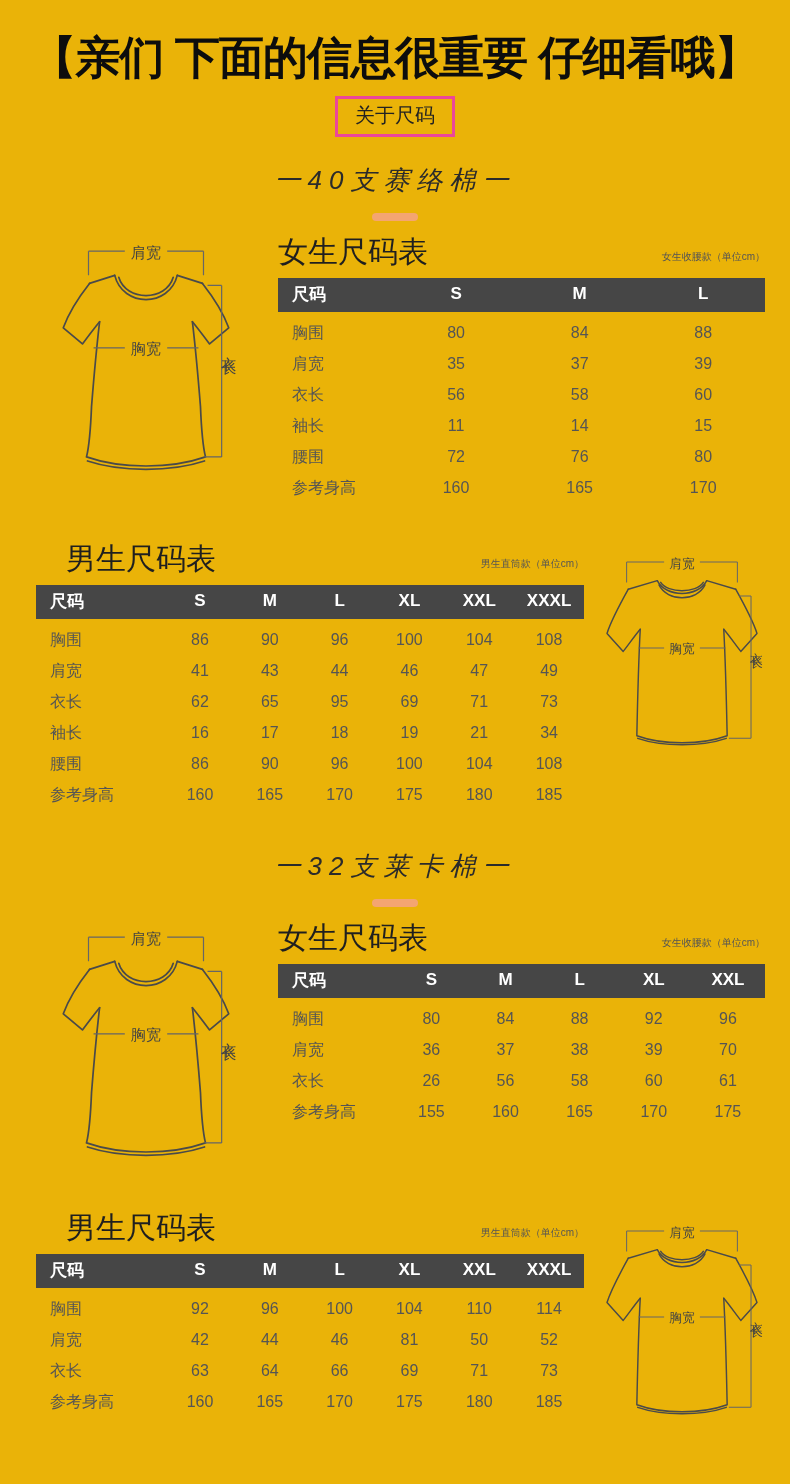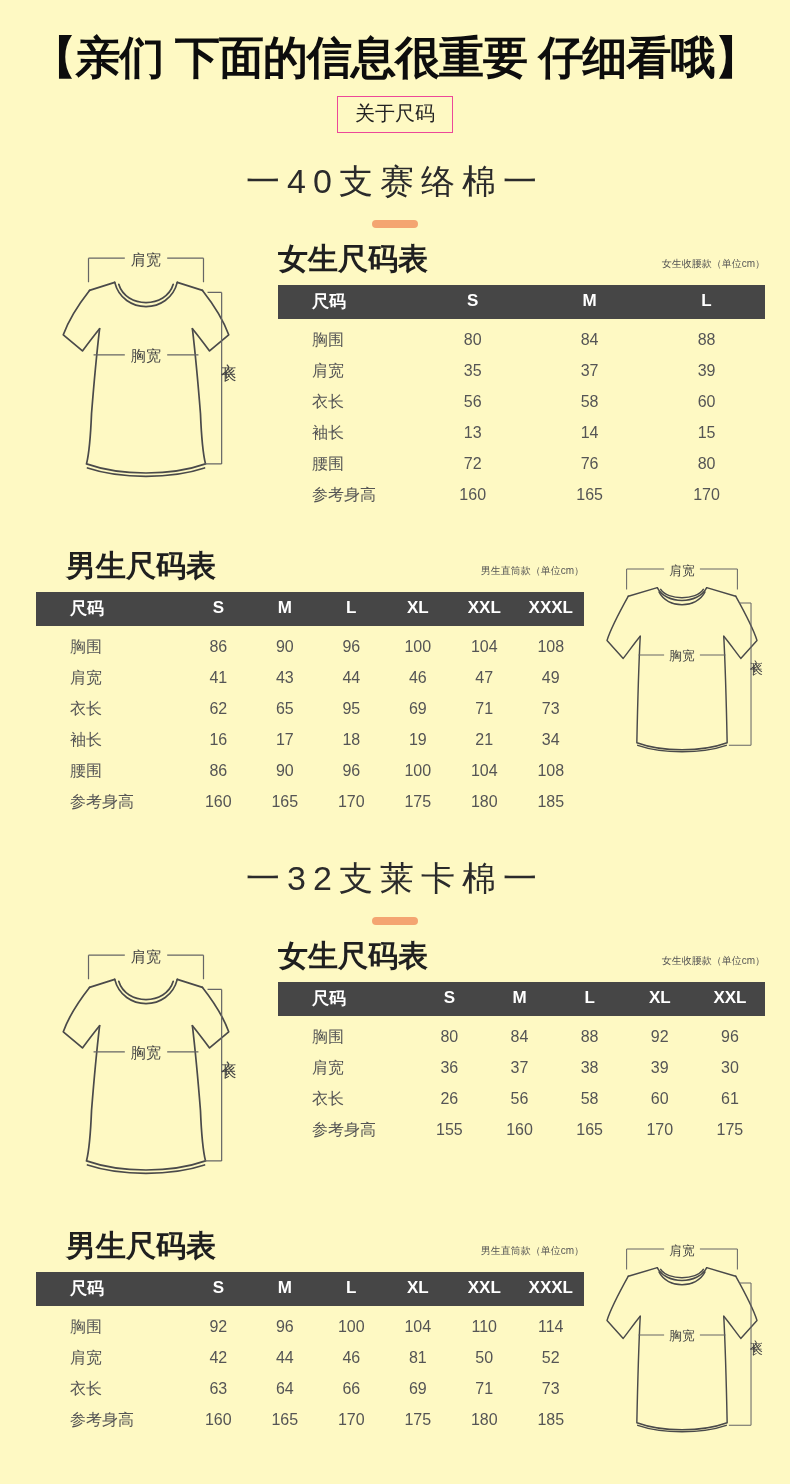--- a/index.html
+++ b/index.html
@@ -1,43 +1,43 @@
 <!DOCTYPE html>
 <html><head>
 <meta charset="utf-8">
 <style>
   html,body { margin:0; padding:0; background:#fff; }
   body { font-family:"Liberation Sans","DejaVu Sans",sans-serif; color:#222; }
-  .page { width:790px; height:1484px; margin:0 auto; background:#fef9c3; overflow:hidden; }
+  .page { width:790px; height:1484px; margin:0 auto; background:#eab308; overflow:hidden; }
 
   .main-title { font-size:45px; font-weight:900; text-align:center; margin:32px 10px 12px; letter-spacing:-1px; color:#0d0d0d; line-height:1.15; }
   .subtitle { font-size:35px; font-weight:900; text-align:center; margin:0 0 36px; color:#0d0d0d; }
   .badge-wrap { text-align:center; margin-bottom:26px; }
-  .badge { display:inline-block; border:1px solid #ec4899; padding:3px 17px 5px; font-size:20px; color:#222; }
-
-  .sec-heading { text-align:center; font-size:34px; letter-spacing:7px; color:#2b2b2b; font-weight:500; margin:4px 0 0; }
+  .badge { display:inline-block; border:3px solid #ec4899; padding:3px 17px 5px; font-size:20px; color:#222; }
+
+  .sec-heading { text-align:center; font-size:26px; letter-spacing:7px; color:#2b2b2b; font-weight:500; margin:4px 0 0;font-style:italic; }
   .pill { width:46px; height:8px; border-radius:4px; margin:15px auto 6px; background:#F4A571; }
 
   .row { display:flex; align-items:flex-start; }
   .row-women { padding:8px 25px 0 30px; }
   .row-men { padding:24px 20px 0 20px; margin-top:14px; }
 
   .shirt-w { width:232px; flex:0 0 auto; }
   .shirt-m { width:196px; flex:0 0 auto; margin-left:auto; margin-top:8px; }
 
   .tblock { flex:1 1 auto; margin-left:16px; min-width:0; }
   .mblock { width:548px; flex:0 0 auto; }
   .tblock-head { display:flex; justify-content:space-between; align-items:flex-end; margin-bottom:10px; }
   .mblock .tblock-head { padding-left:30px;gap:37px; }
-  .tblock-title { font-size:30px; font-weight:700; color:#1f1f1f; margin:0; line-height:1.1; }
+  .tblock-title { font-size:30px; font-weight:400; color:#1f1f1f; margin:0; line-height:1.1; }
   .tblock-note { font-size:10px; color:#555; padding-bottom:4px; white-space:nowrap; }
 
   table.size-table { width:100%; border-collapse:collapse; table-layout:fixed; }
   .size-table thead th { background:#464646; color:#fff; font-size:17px; font-weight:700; padding:5px 0 6px; }
-  .size-table th.col-label, .size-table td.col-label { text-align:left; padding-left:34px; width:21%; }
+  .size-table th.col-label, .size-table td.col-label { text-align:left; padding-left:14px; width:21%; }
   .size-table th.col-size, .size-table td.col-size { text-align:center; }
   .size-table tbody td { font-size:16px; color:#555; padding:5px 0; }
   .size-table tbody tr:first-child td { padding-top:11px; }
 
   .sec2-gap { margin-top:38px; }
 
   svg .line { fill:none; stroke:#4a4a4a; stroke-width:1.7; stroke-linecap:round; stroke-linejoin:round; }
   svg .ann  { fill:none; stroke:#666; stroke-width:1.2; }
   svg text  { fill:#444; font-size:15px; font-family:"Liberation Sans","DejaVu Sans",sans-serif; }
   svg text.vlabel { writing-mode:vertical-rl; text-orientation:upright; letter-spacing:4px; }
@@ -123,21 +123,21 @@
                 <td class="col-size">39</td>
               </tr>
               <tr>
                 <td class="col-label">衣长</td>
                 <td class="col-size">56</td>
                 <td class="col-size">58</td>
                 <td class="col-size">60</td>
               </tr>
               <tr>
                 <td class="col-label">袖长</td>
-                <td class="col-size">13</td>
+                <td class="col-size">11</td>
                 <td class="col-size">14</td>
                 <td class="col-size">15</td>
               </tr>
               <tr>
                 <td class="col-label">腰围</td>
                 <td class="col-size">72</td>
                 <td class="col-size">76</td>
                 <td class="col-size">80</td>
               </tr>
               <tr>
@@ -265,21 +265,21 @@
                 <td class="col-size">88</td>
                 <td class="col-size">92</td>
                 <td class="col-size">96</td>
               </tr>
               <tr>
                 <td class="col-label">肩宽</td>
                 <td class="col-size">36</td>
                 <td class="col-size">37</td>
                 <td class="col-size">38</td>
                 <td class="col-size">39</td>
-                <td class="col-size">30</td>
+                <td class="col-size">70</td>
               </tr>
               <tr>
                 <td class="col-label">衣长</td>
                 <td class="col-size">26</td>
                 <td class="col-size">56</td>
                 <td class="col-size">58</td>
                 <td class="col-size">60</td>
                 <td class="col-size">61</td>
               </tr>
               <tr>

